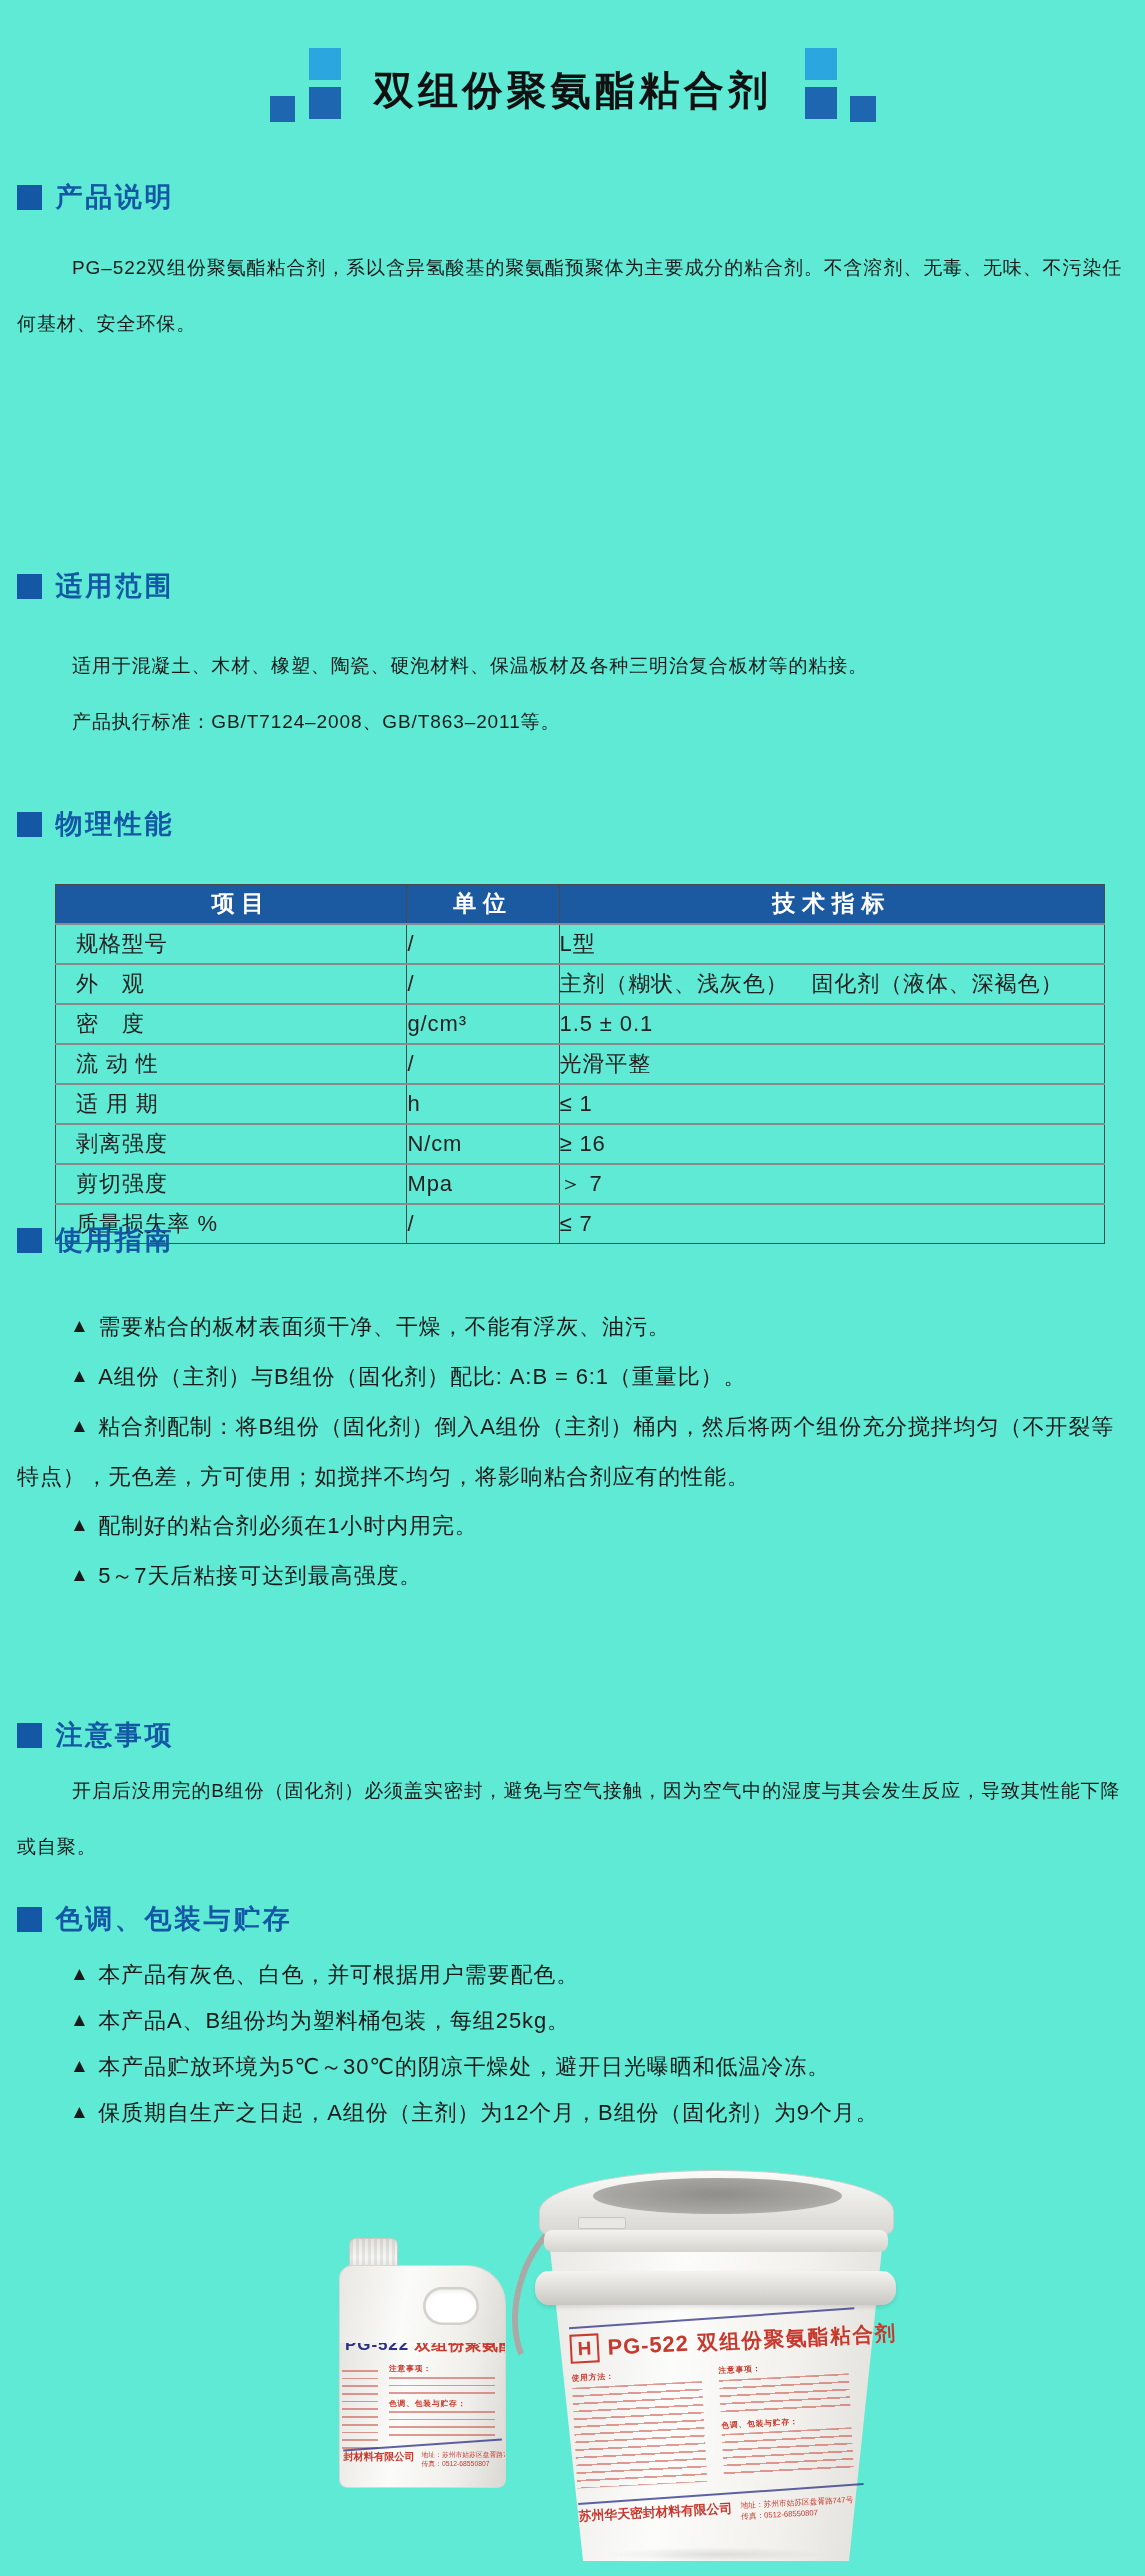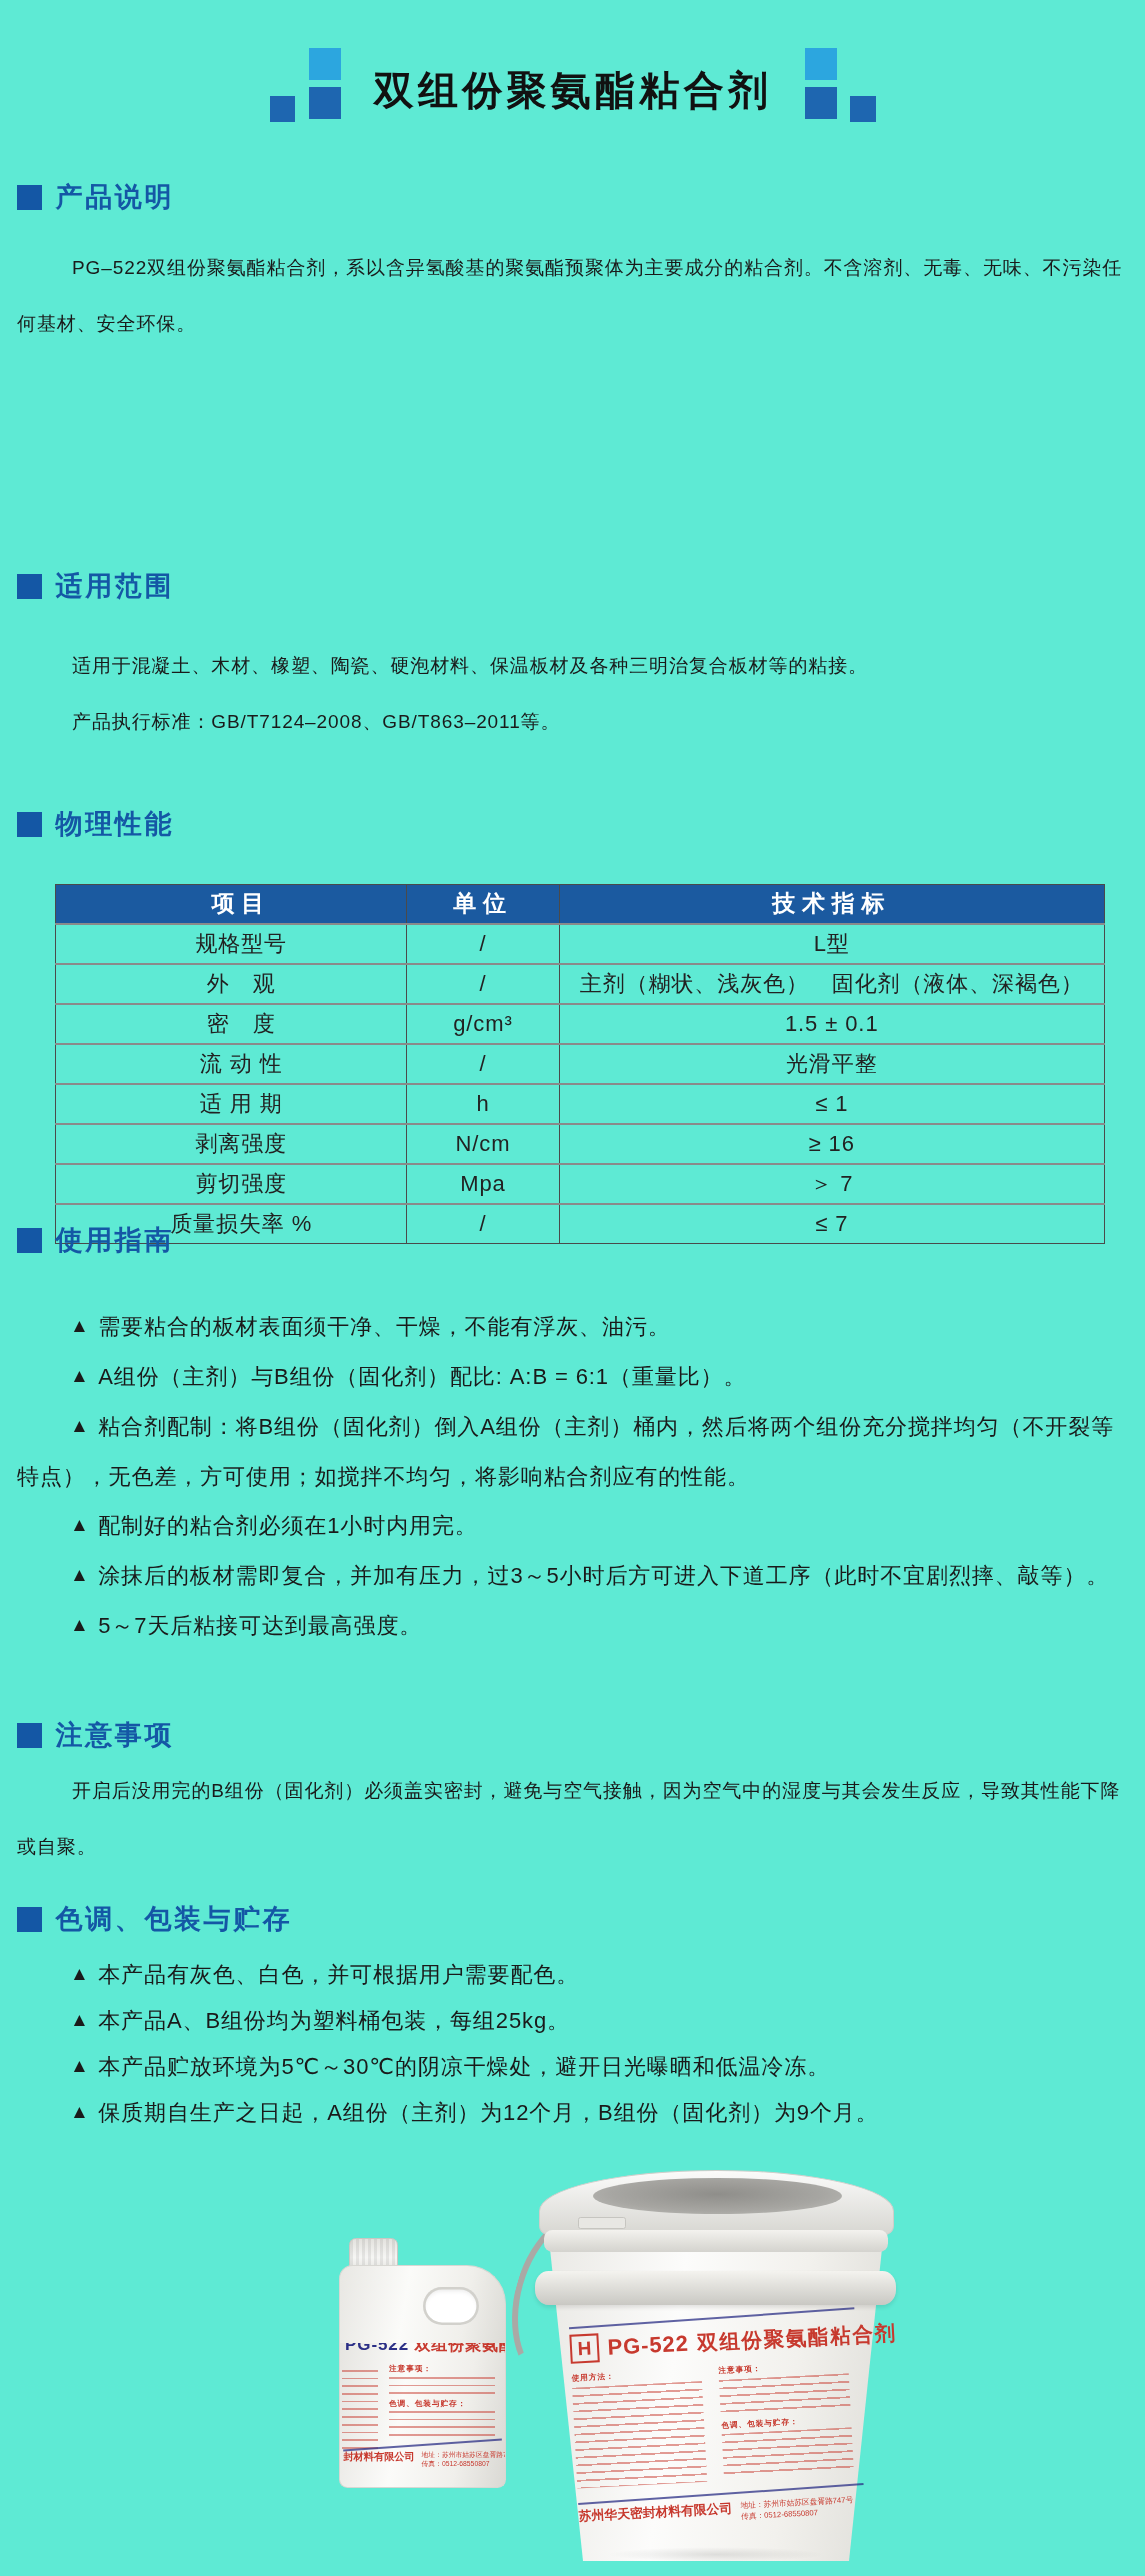--- a/index.html
+++ b/index.html
@@ -39,21 +39,21 @@
     color:var(--blue);font-weight:bold;font-size:27px;letter-spacing:2.6px;}
   .sec-h .sq{width:25px;height:25px;background:var(--blue);flex:0 0 auto;}
   
   .para{position:absolute;left:17px;width:1115px;font-size:19px;line-height:56px;
     text-indent:55px;color:var(--ink);letter-spacing:0.9px;}
   
   .ptable{position:absolute;left:55px;top:884px;width:1050px;
     border-collapse:collapse;border:1.7px solid #4a4a4a;}
   .ptable th{background:var(--thead);color:#fff;font-size:23px;font-weight:bold;
     letter-spacing:6.8px;height:39px;border-left:0.9px solid #4a4a4a;}
-  .ptable td{font-size:22px;text-align:center;height:40px;color:#222;
+  .ptable td{font-size:22px;height:40px;color:#222;
     border-left:0.9px solid #4a4a4a;border-top:2.6px double #8a8a8a;letter-spacing:0.9px;}
   .ptable th:first-child,.ptable td:first-child{border-left:none;}
   .ptable .c-item{width:33.5%;padding-left:20px;}
   .ptable .c-unit{width:14.5%;}
   .ptable .c-val{width:52%;}
   
   .bullets{position:absolute;left:17px;width:1117px;font-size:22px;color:var(--ink);}
   .bullets p{text-indent:53px;letter-spacing:0.9px;}
   .bullets .tri{font-size:19px;margin-right:8.5px;position:relative;top:-1.7px;}
   .usage{top:1302px;line-height:49px;}
@@ -237,21 +237,20 @@
   <div class="bullets usage">
 
       <p><span class="tri">▲</span><span>需要粘合的板材表面须干净、干燥，不能有浮灰、油污。</span></p>
 
       <p><span class="tri">▲</span><span>A组份（主剂）与B组份（固化剂）配比: A:B = 6:1（重量比）。</span></p>
 
       <p><span class="tri">▲</span><span>粘合剂配制：将B组份（固化剂）倒入A组份（主剂）桶内，然后将两个组份充分搅拌均匀（不开裂等特点），无色差，方可使用；如搅拌不均匀，将影响粘合剂应有的性能。</span></p>
 
       <p><span class="tri">▲</span><span>配制好的粘合剂必须在1小时内用完。</span></p>
 
-      <p><span class="tri">▲</span><span>涂抹后的板材需即复合，并加有压力，过3～5小时后方可进入下道工序（此时不宜剧烈摔、敲等）。</span></p>
 
       <p><span class="tri">▲</span><span>5～7天后粘接可达到最高强度。</span></p>
     </div>
 
   <div class="sec-h" style="top:1717px;">
     <span class="sq"></span>
     <span>注意事项</span>
   </div>
   <p class="para" style="top:1763px;">开启后没用完的B组份（固化剂）必须盖实密封，避免与空气接触，因为空气中的湿度与其会发生反应，导致其性能下降或自聚。</p>
 

